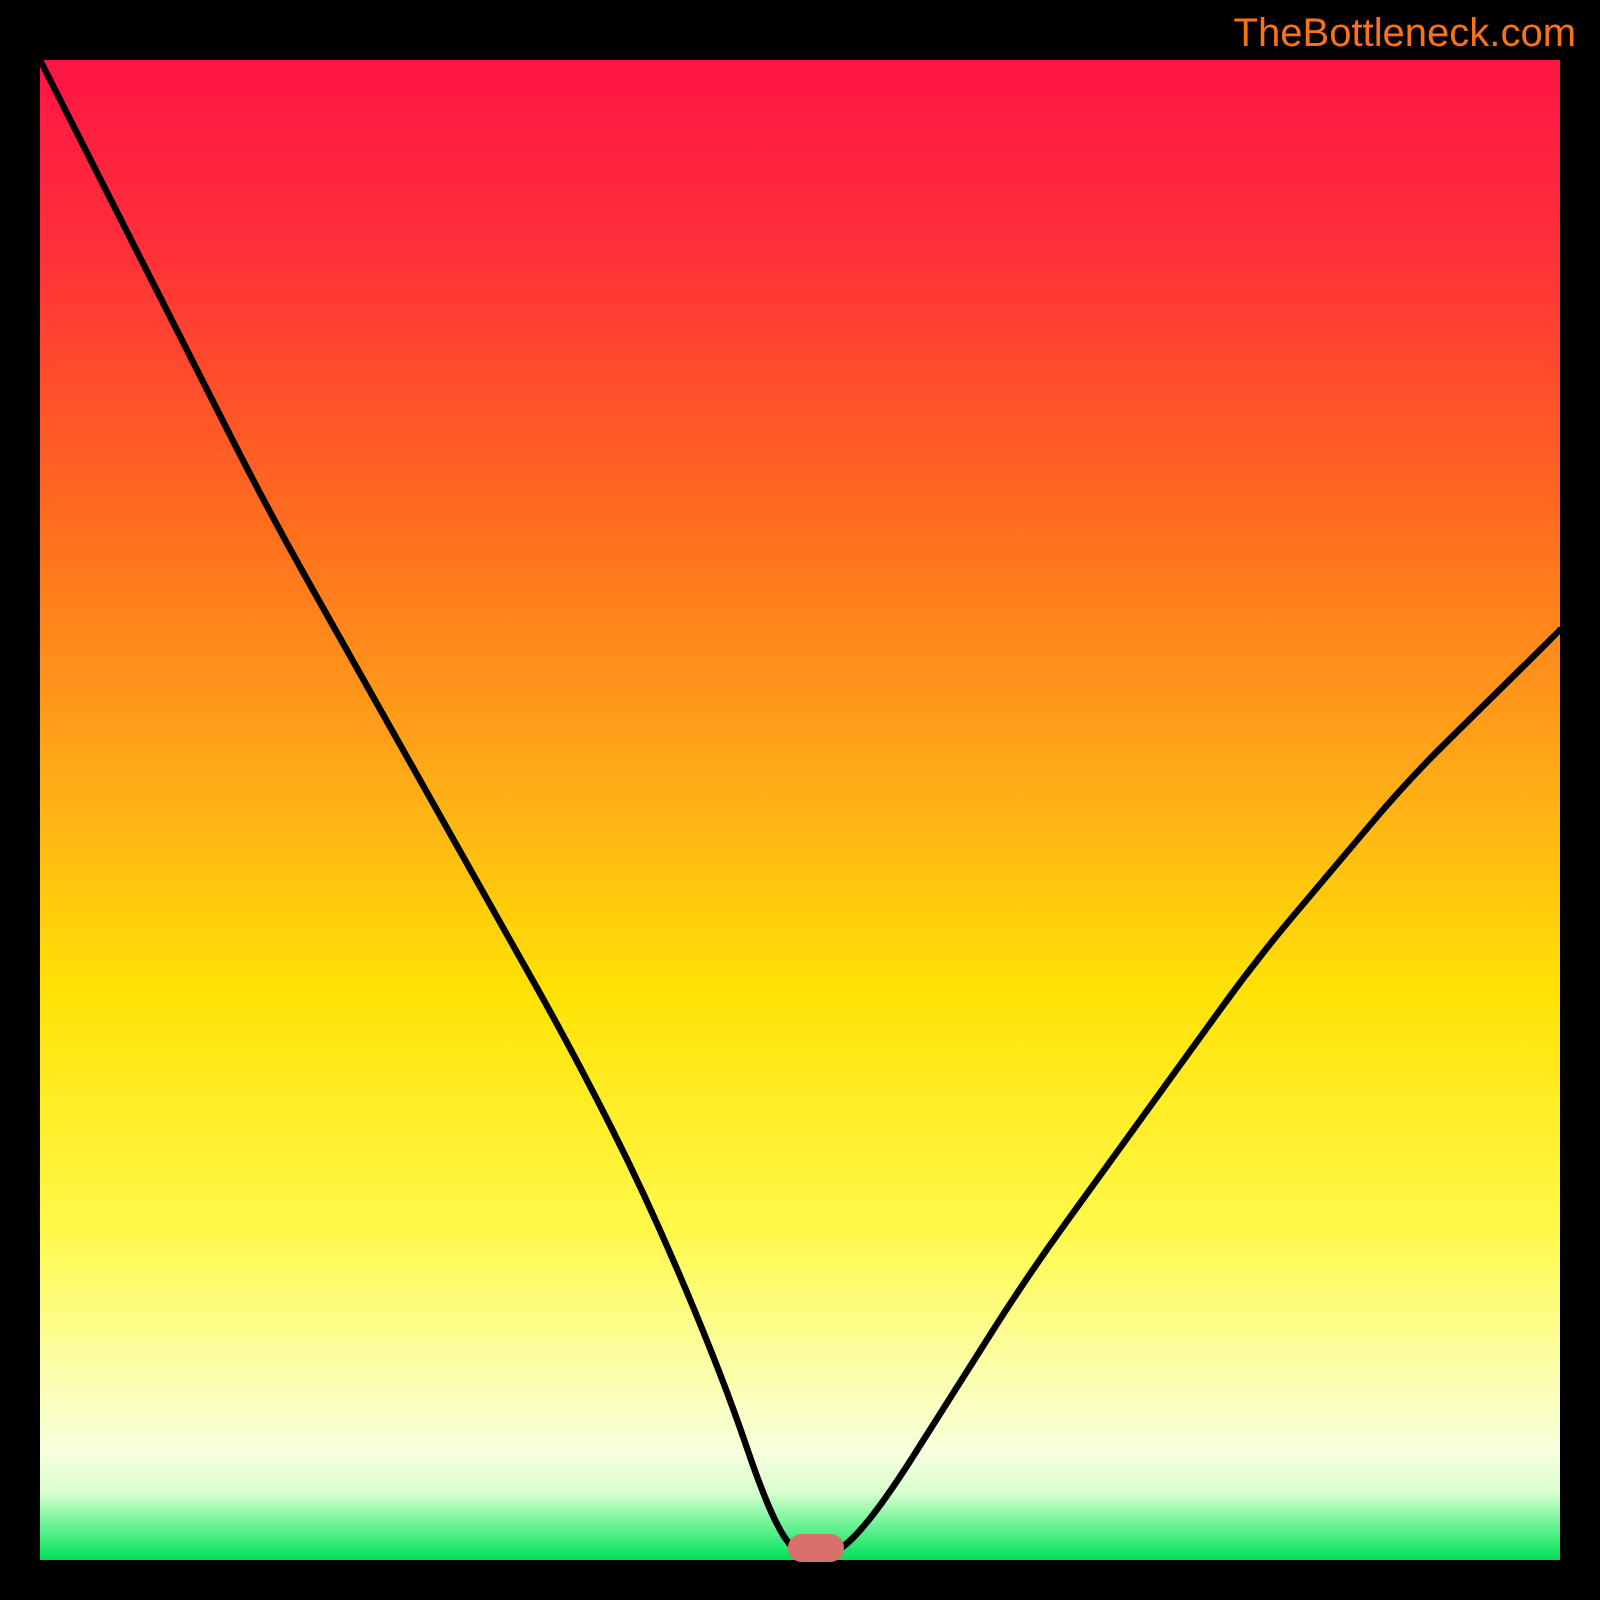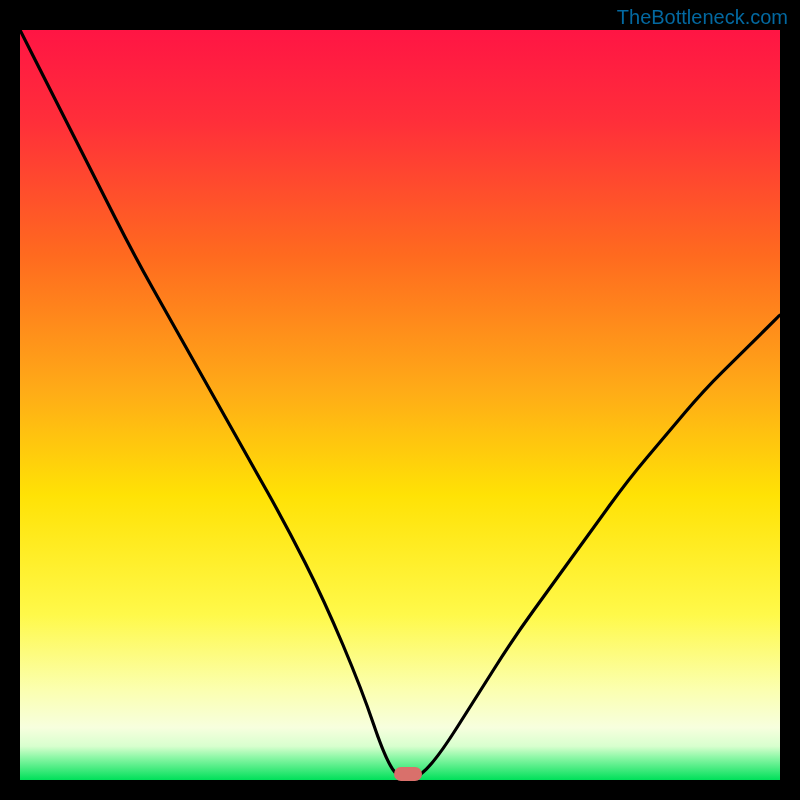--- a/index.html
+++ b/index.html
@@ -8,21 +8,21 @@
     width: 800px;
     height: 800px;
     background: #000;
     position: relative;
     font-family: Arial, sans-serif;
   }
   .attribution {
     position: absolute;
     top: 6px;
     right: 12px;
-    color: #0369a1;
+    color: #f97316;
     font-size: 20px;
     font-weight: 400;
     z-index: 10;
     margin-left: 48px;
   }
   .plot-area {
     position: absolute;
     left: 20px;
     top: 30px;
     width: 760px;

